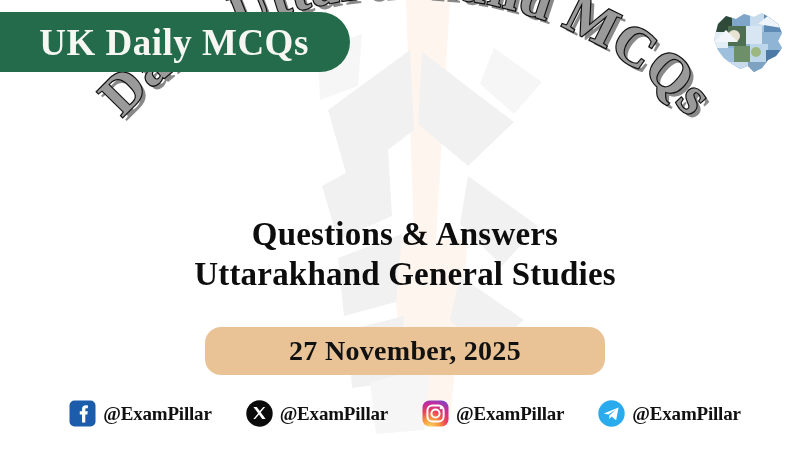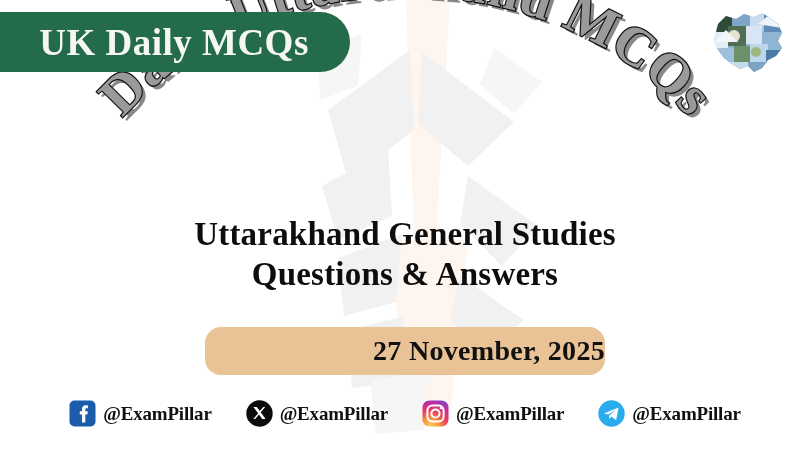--- a/index.html
+++ b/index.html
@@ -93,21 +93,21 @@
 
   
   .date-banner{
     position:absolute;
     left:205px; top:327px;
     width:400px; height:48px;
     background:#e9c396;
     border-radius:16px;
     display:flex;
     align-items:center;
-    justify-content:flex-end;
+    justify-content:center;
     z-index:6;
   }
   .date-text{
     color:#111111;
     font-weight:bold;
     font-size:28px;
     font-family:"Liberation Serif", serif;
     letter-spacing:.3px;
   }
 
@@ -212,22 +212,22 @@
         <rect x="44" y="56" width="22" height="14" fill="#7ea2c2"></rect>
         <circle cx="30" cy="30" r="6" fill="#e8e2d2"></circle>
         <circle cx="52" cy="46" r="5" fill="#9cb87f"></circle>
         <path d="M10 36 L22 24 L34 36 Z" fill="#f2f6fa"></path>
         <path d="M54 18 L66 8 L78 22 Z" fill="#eef4f9"></path>
       </g>
     </svg>
   </div>
 
   <div class="headings">
+    <span class="head-line">Questions &amp; Answers</span>
     <span class="head-line">Uttarakhand General Studies</span>
-    <span class="head-line">Questions &amp; Answers</span>
   </div>
 
   <div class="date-banner">
     <span class="date-text">27 November, 2025</span>
   </div>
 
   <div class="social-bar">
 
     <div class="social-item">
       <span class="ico">

